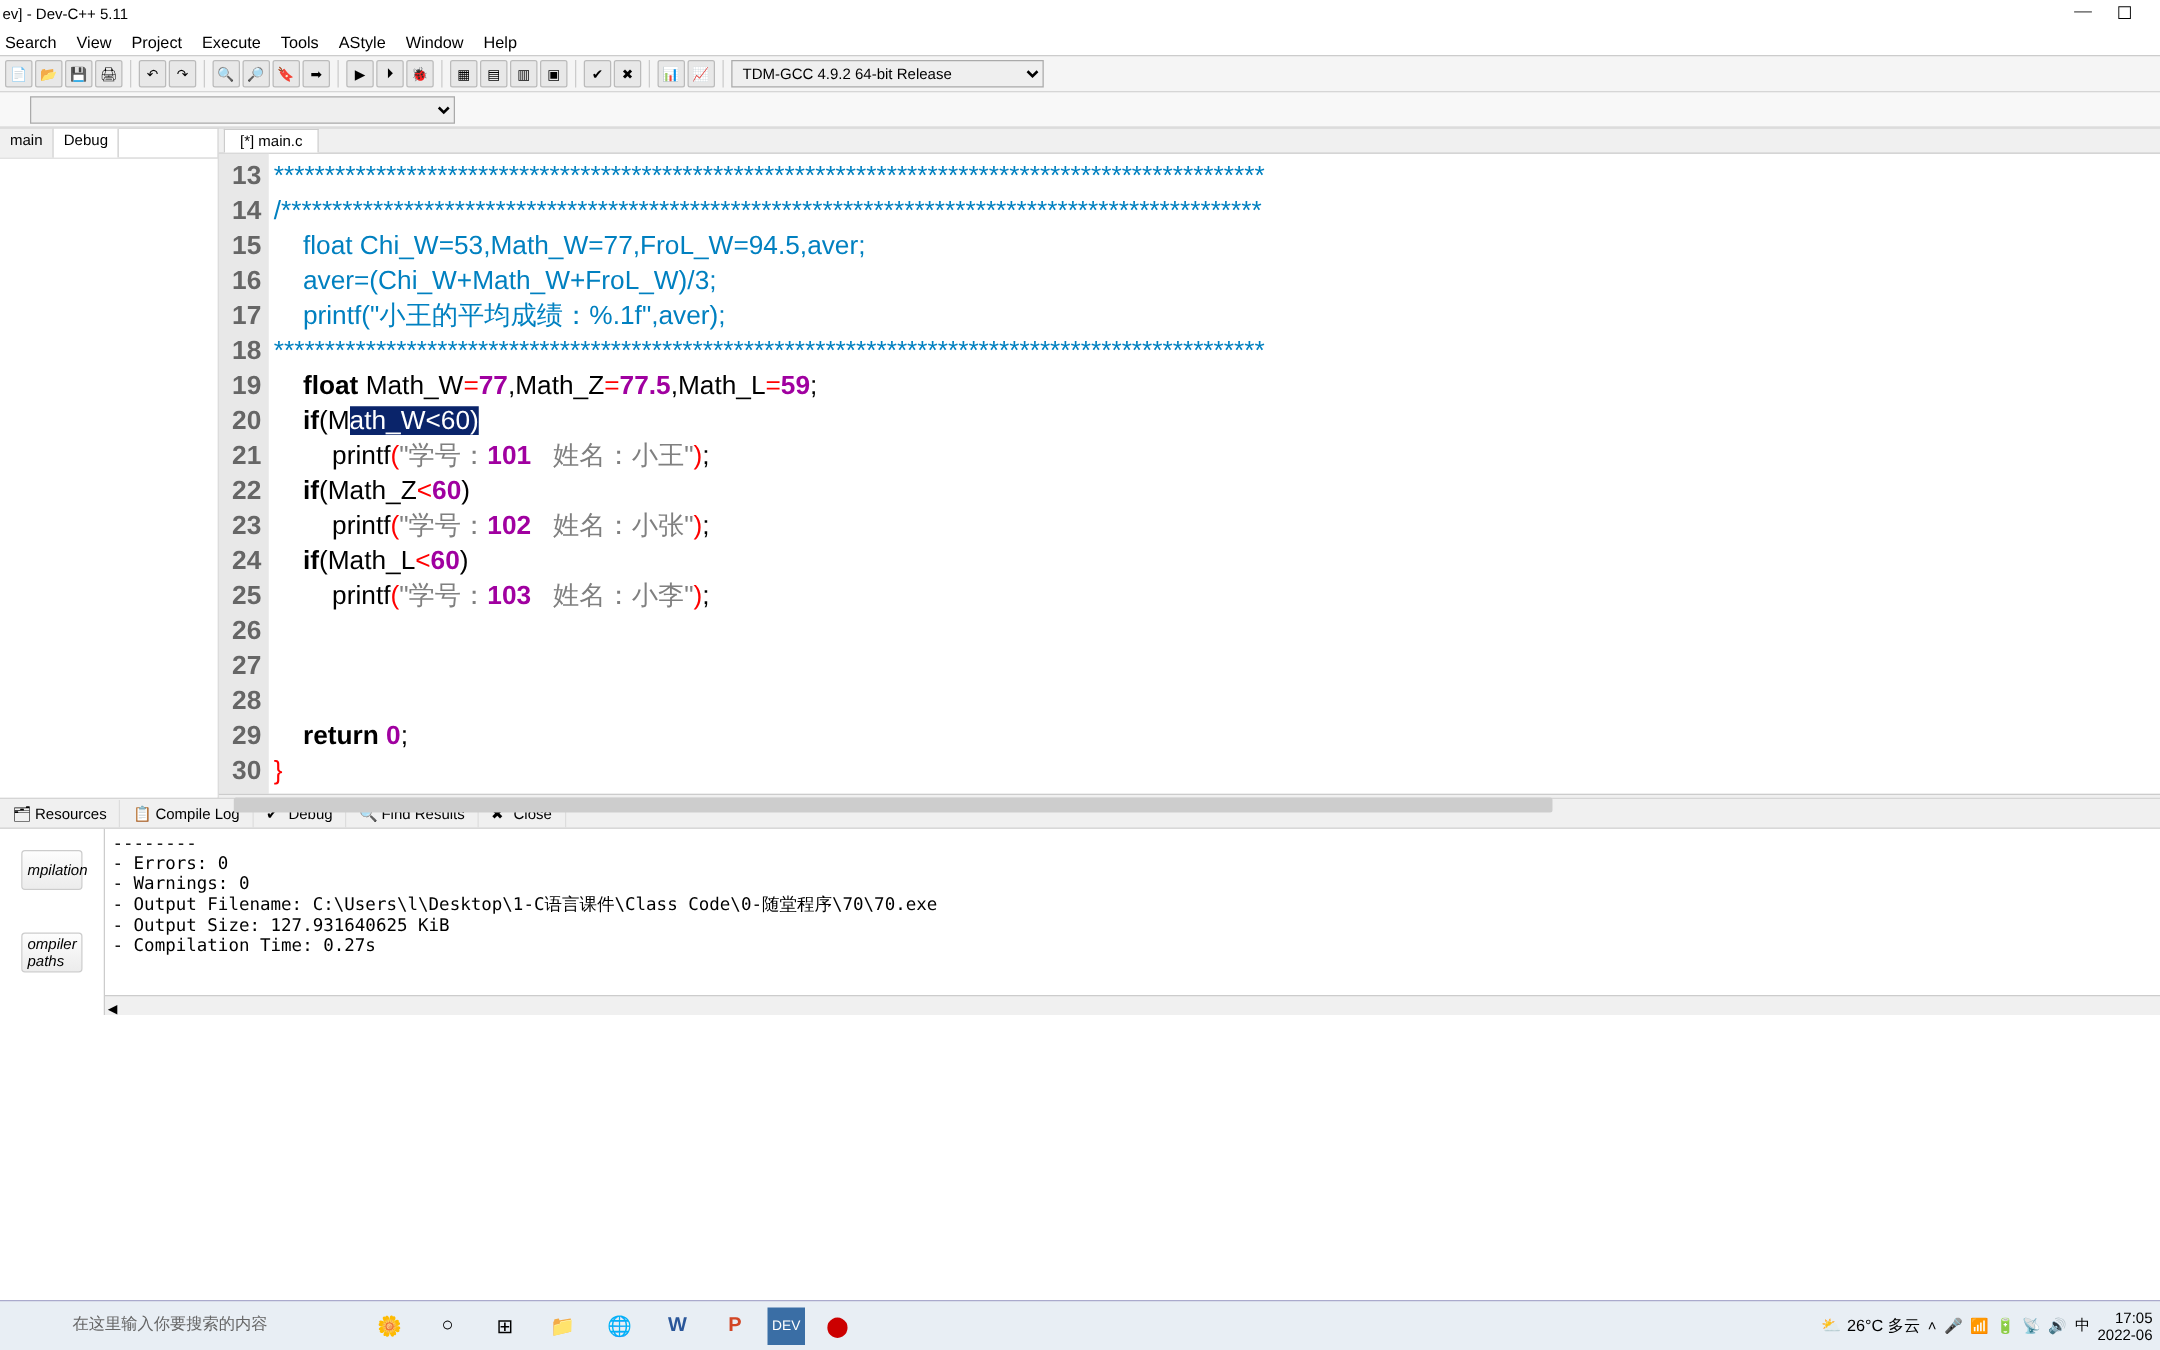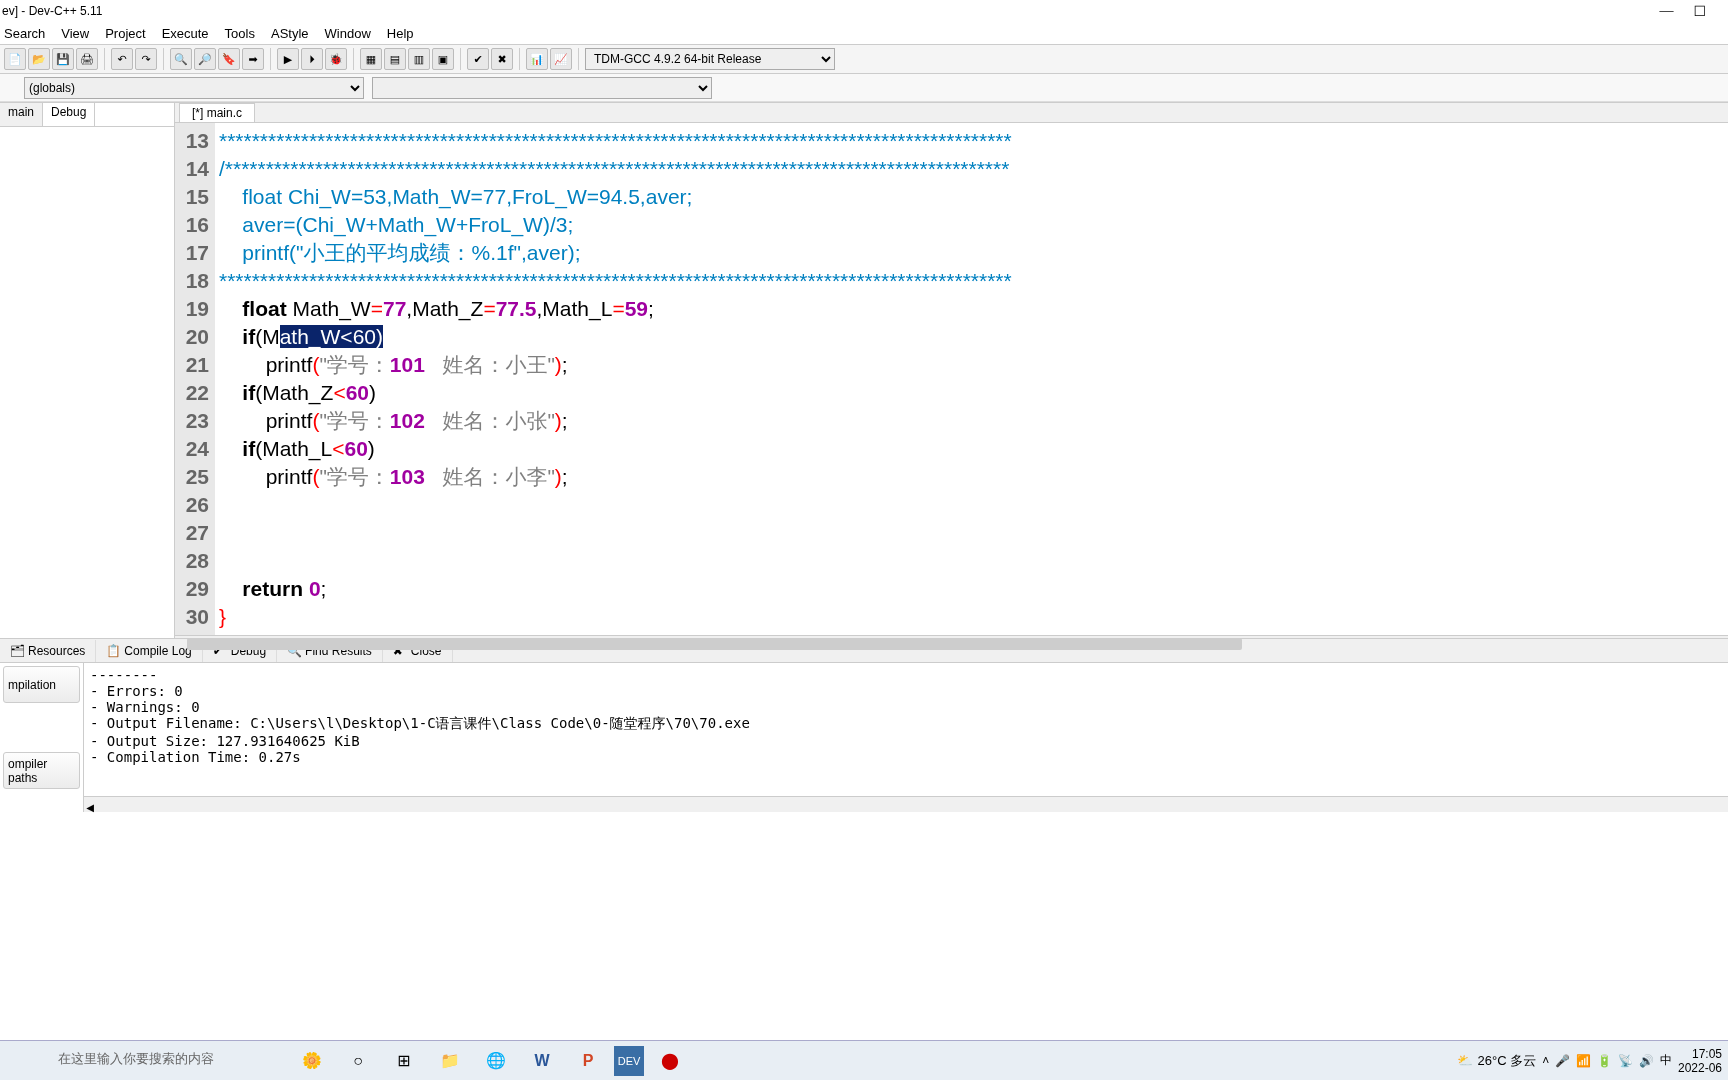--- a/index.html
+++ b/index.html
@@ -44,21 +44,21 @@
 .sel { background:#0a246a; color:#fff !important; }
 .scrollbar-h { height:16px; background:#f0f0f0; border-top:1px solid #ccc; position:relative;}
 .scroll-thumb-h { position:absolute; left:12px; top:2px; height:12px; width:1055px; background:#cdcdcd; border-radius:2px;}
 
 .bottom-tabs { height:24px; border-top:1px solid #ccc; display:flex; align-items:center; font-size:12px; background:#f0f0f0;}
 .bottom-tabs .bt { padding:4px 10px; display:flex; align-items:center; gap:4px; border-right:1px solid #ddd; cursor:pointer;}
 .bottom-tabs .bt .ic { width:14px; height:14px; display:inline-block;}
 
 .bottom-area { display:flex; height:150px; border-top:1px solid #ccc;}
 .bottom-left { width:84px; border-right:1px solid #ccc; display:flex; flex-direction:column;}
-.bottom-left .btn-like{ height:37px; border:1px solid #ccc; margin:3px; font-size:12px; display:flex; align-items:center; padding:0 4px; background:linear-gradient(#fdfdfd,#ececec); border-radius:3px;}
+.bottom-left .btn-like{ height:37px; border:1px solid #ccc; margin:17px; font-size:12px; display:flex; align-items:center; padding:0 4px; background:linear-gradient(#fdfdfd,#ececec); border-radius:3px;font-style:italic;}
 .log { flex:1; font-family: Consolas, monospace; font-size:14px; padding:4px 6px; white-space:pre; overflow:auto;}
 .log-scroll { height:16px; border-top:1px solid #ccc; background:#f0f0f0;}
 
 .taskbar { position:absolute; bottom:0; left:0; right:0; height:40px; background:#e8eef4; border-top:1px solid #aac; display:flex; align-items:center; padding:0 6px; font-size:13px;}
 .taskbar .search { width:230px; height:30px;margin-left:46px; }
 .taskbar .search-inner{ padding:4px 6px; color:#666;}
 .taskbar .tb-icons { display:flex; gap:6px; align-items:center; margin-left:10px;}
 .task-icon { width:40px; height:34px; display:flex; align-items:center; justify-content:center; font-size:16px; cursor:pointer;}
 .taskbar .sys { margin-left:auto; display:flex; align-items:center; gap:6px; font-size:12px;}
 .weather { display:flex; align-items:center; gap:4px; font-size:13px;}
@@ -114,21 +114,20 @@
   <div class="tb-btn">📊</div>
   <div class="tb-btn">📈</div>
   <div class="sep"></div>
   <select class="compiler-select">
     <option>TDM-GCC 4.9.2 64-bit Release</option>
   </select>
 </div>
 
 <div class="combo-row">
   <div style="width:12px"></div>
-  <select><option>(globals)</option></select>
   <select><option></option></select>
 </div>
 
 <div class="main-area">
   <div class="side-tabs">
     <div class="tab-row">
       <div class="tab">main</div>
       <div class="tab active">Debug</div>
     </div>
     <div class="content"></div>

